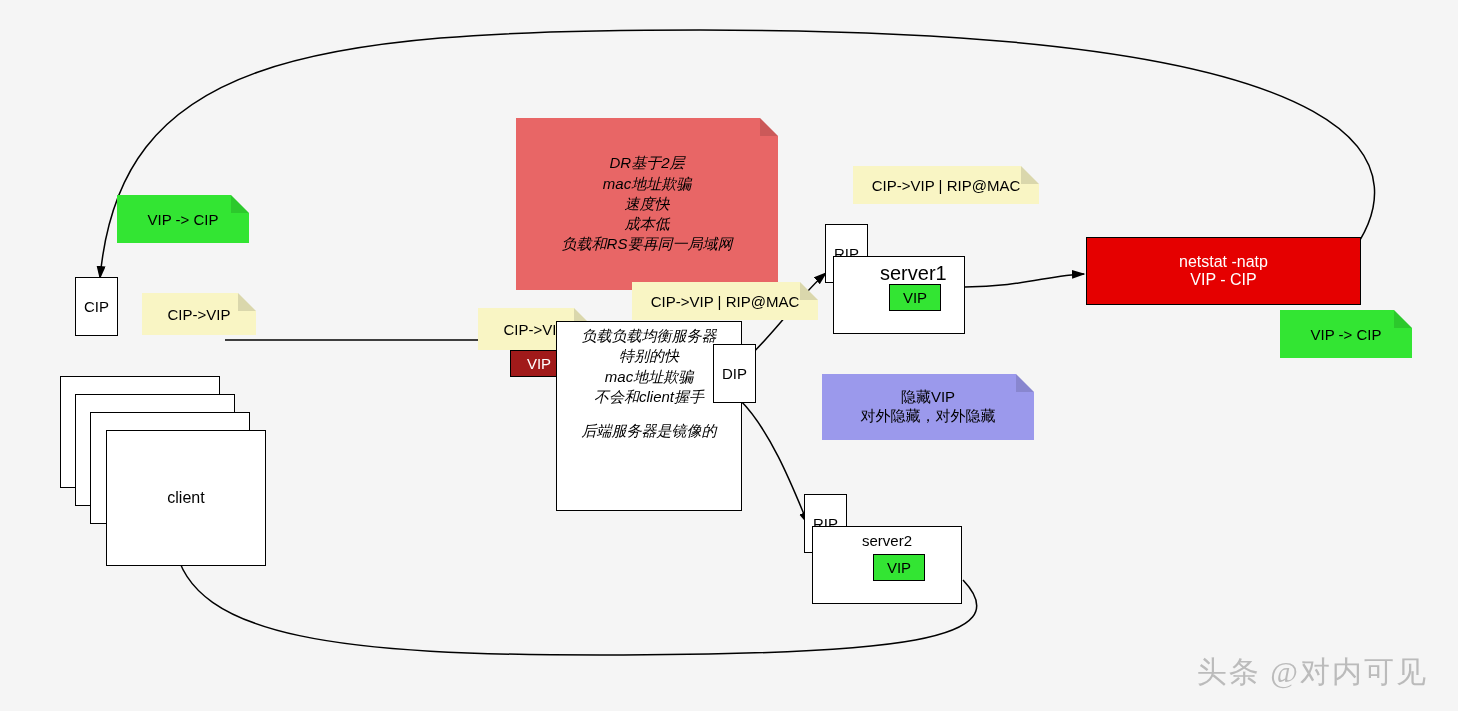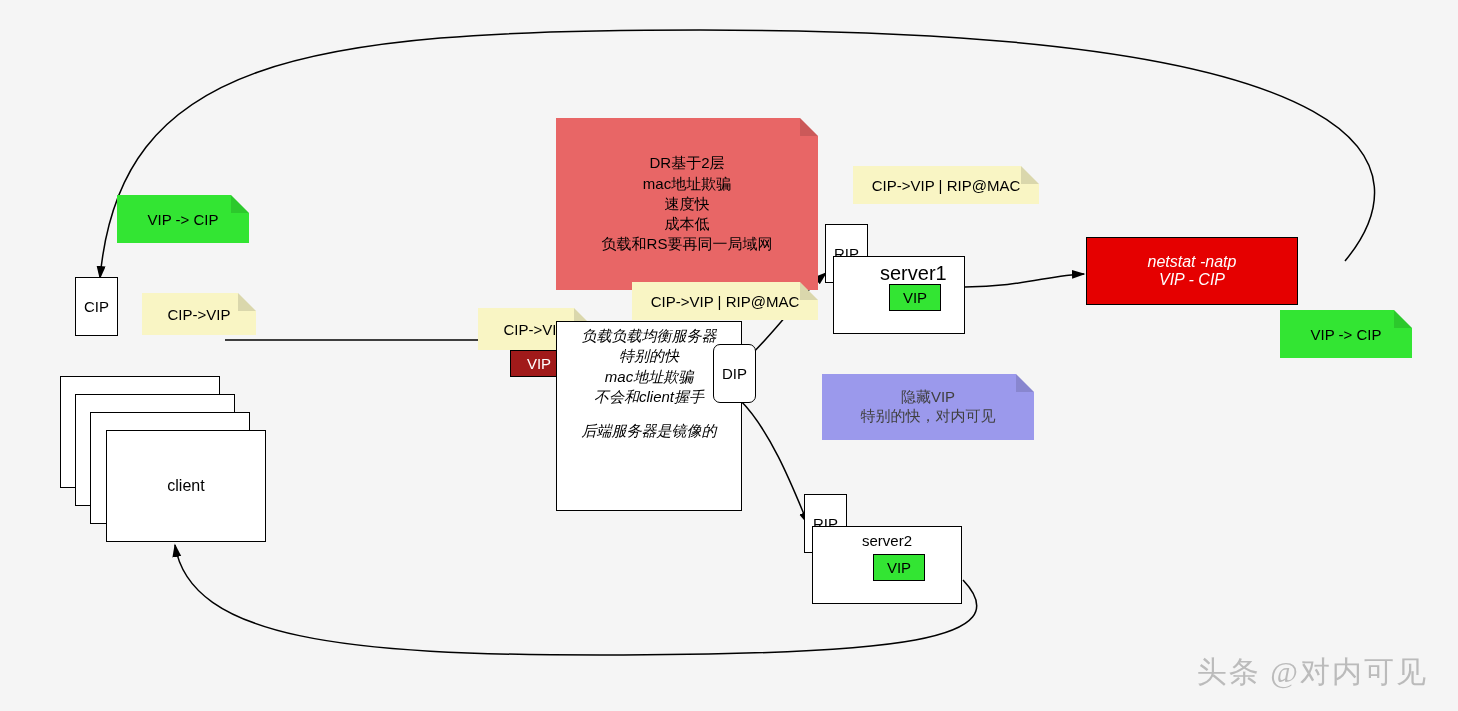--- a/index.html
+++ b/index.html
@@ -34,21 +34,21 @@
     content: "";
     position: absolute;
     top: 0;
     right: 0;
     width: 18px;
     height: 18px;
     background: rgba(0,0,0,0.12);
   }
   .note-green  { background: #33e533; }
   .note-yellow { background: #f9f5c4; }
-  .note-purple { background: #9b99ec; color:#404040;}
+  .note-purple { background: #9b99ec; color:#000000;}
   .note-red    { background: #e86666; color:#000;}
   .center { text-align: center; }
   .small-label {
     position: absolute;
     border: 1.5px solid #000;
     background: #fff;
     font-size: 15px;
     padding: 20px 8px;
     box-sizing: border-box;
   }
@@ -140,25 +140,25 @@
   <span>CIP</span>
 </div>
 
 <div class="note note-yellow" style="left:142px;top:293px;width:114px;height:42px;">
   <span>CIP-&gt;VIP</span>
 </div>
 
 <div class="box" style="left:60px; top:376px;width:160px;height:112px;"></div>
 <div class="box" style="left:75px; top:394px;width:160px;height:112px;"></div>
 <div class="box" style="left:90px; top:412px;width:160px;height:112px;"></div>
-<div class="box center" style="left:106px;top:430px;width:160px;height:112px;display:flex;align-items:center;justify-content:center;font-size:16px;">
+<div class="box center" style="left:106px;top:430px;width:160px;height:136px;display:flex;align-items:center;justify-content:center;font-size:16px;">
   <span>client</span>
 </div>
 
-<div class="note note-red" style="left:556px;top:118px;width:262px;height:172px;line-height:1.35;">
+<div class="note note-red" style="left:516px;top:118px;width:262px;height:172px;line-height:1.35;font-style:italic;">
   <span>DR基于2层</span>
   <span>mac地址欺骗</span>
   <span>速度快</span>
   <span>成本低</span>
   <span>负载和RS要再同一局域网</span>
 </div>
 
 <div class="note note-yellow" style="left:478px;top:308px;width:114px;height:42px;">
   <span>CIP-&gt;VIP</span>
 </div>
@@ -170,21 +170,21 @@
 <div class="box" style="left:556px;top:321px;width:186px;height:190px;"></div>
 <div class="lb-body" style="left:564px;top:326px;">
   <div>负载负载均衡服务器</div>
   <div>特别的快</div>
   <div>mac地址欺骗</div>
   <div>不会和client握手</div>
   <div style="height:14px"></div>
   <div>后端服务器是镜像的</div>
 </div>
 
-<div class="small-label" style="left:713px;top:344px;border-radius:7px;">
+<div class="small-label" style="left:713px;top:344px;">
   <span>DIP</span>
 </div>
 
 <div class="note note-yellow" style="left:632px;top:282px;width:186px;height:38px;">
   <span>CIP-&gt;VIP | RIP@MAC</span>
 </div>
 
 <div class="note note-yellow" style="left:853px;top:166px;width:186px;height:38px;">
   <span>CIP-&gt;VIP | RIP@MAC</span>
 </div>
@@ -195,35 +195,35 @@
 <div class="box" style="left:833px;top:256px;width:132px;height:78px;"></div>
 <div style="position:absolute;left:880px;top:262px;font-size:20px;">
   <span>server1</span>
 </div>
 <div class="vip-box" style="left:889px;top:284px;width:52px;">
   <span>VIP</span>
 </div>
 
 <div class="note note-purple" style="left:822px;top:374px;width:212px;height:66px;">
   <span>隐藏VIP</span>
-  <span>特别的快，对内可见</span>
+  <span>对外隐藏，对外隐藏</span>
 </div>
 
 <div class="small-label" style="left:804px;top:494px;">
   <span>RIP</span>
 </div>
 <div class="box" style="left:812px;top:526px;width:150px;height:78px;"></div>
 <div style="position:absolute;left:862px;top:532px;font-size:15px;">
   <span>server2</span>
 </div>
 <div class="vip-box" style="left:873px;top:554px;width:52px;">
   <span>VIP</span>
 </div>
 
-<div class="big-red" style="left:1086px;top:237px;width:212px;height:68px;font-style:italic;">
+<div class="big-red" style="left:1086px;top:237px;width:275px;height:68px;">
   <span>netstat -natp</span>
   <span>VIP - CIP</span>
 </div>
 
 <div class="note note-green" style="left:1280px;top:310px;width:132px;height:48px;">
   <span>VIP -&gt; CIP</span>
 </div>
 
 <div class="watermark">
   <span>头条 @对内可见</span>

